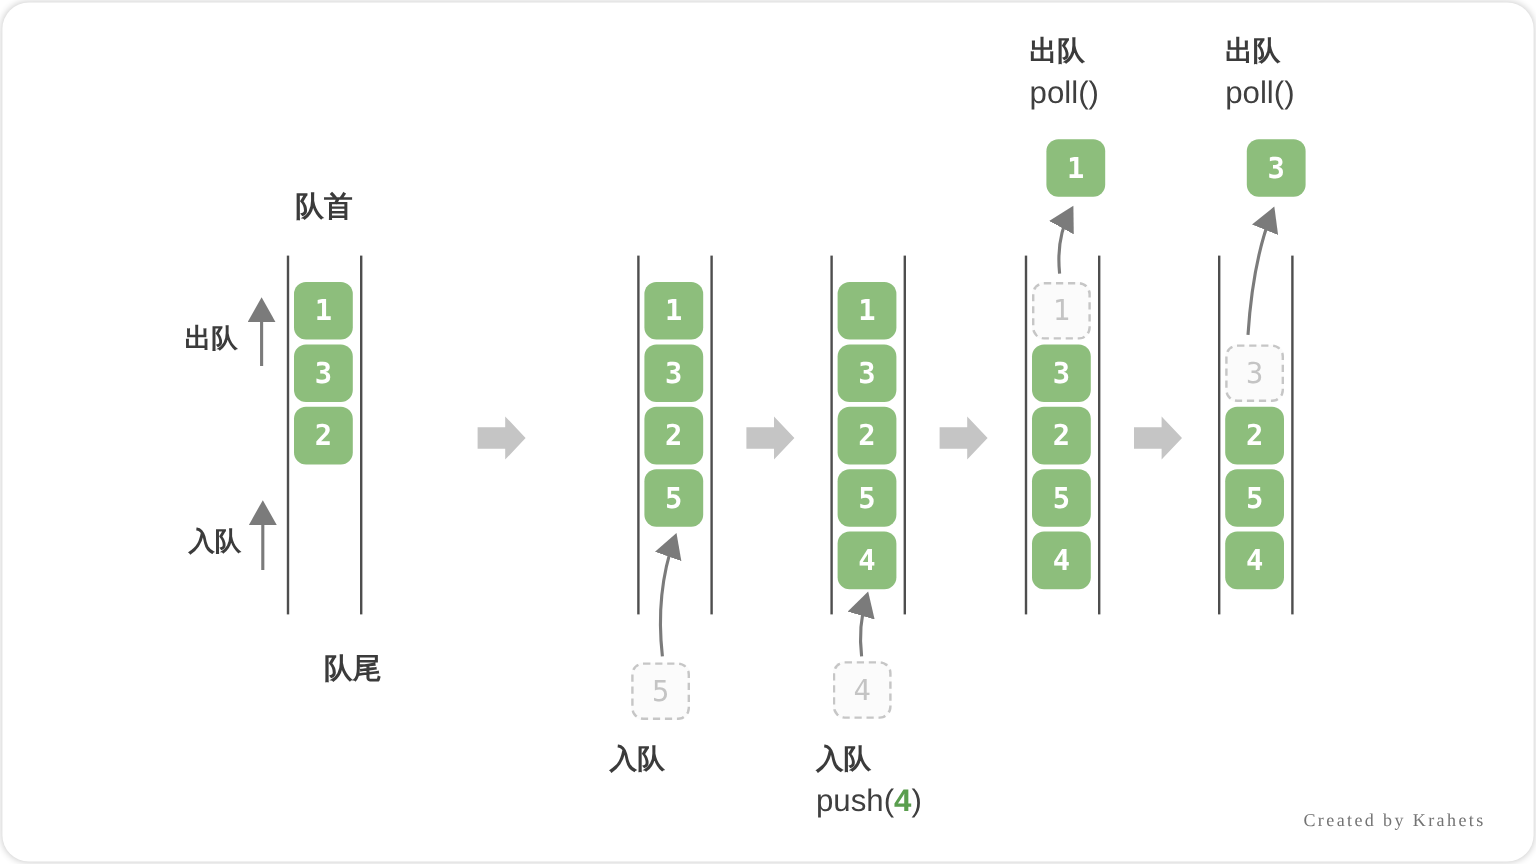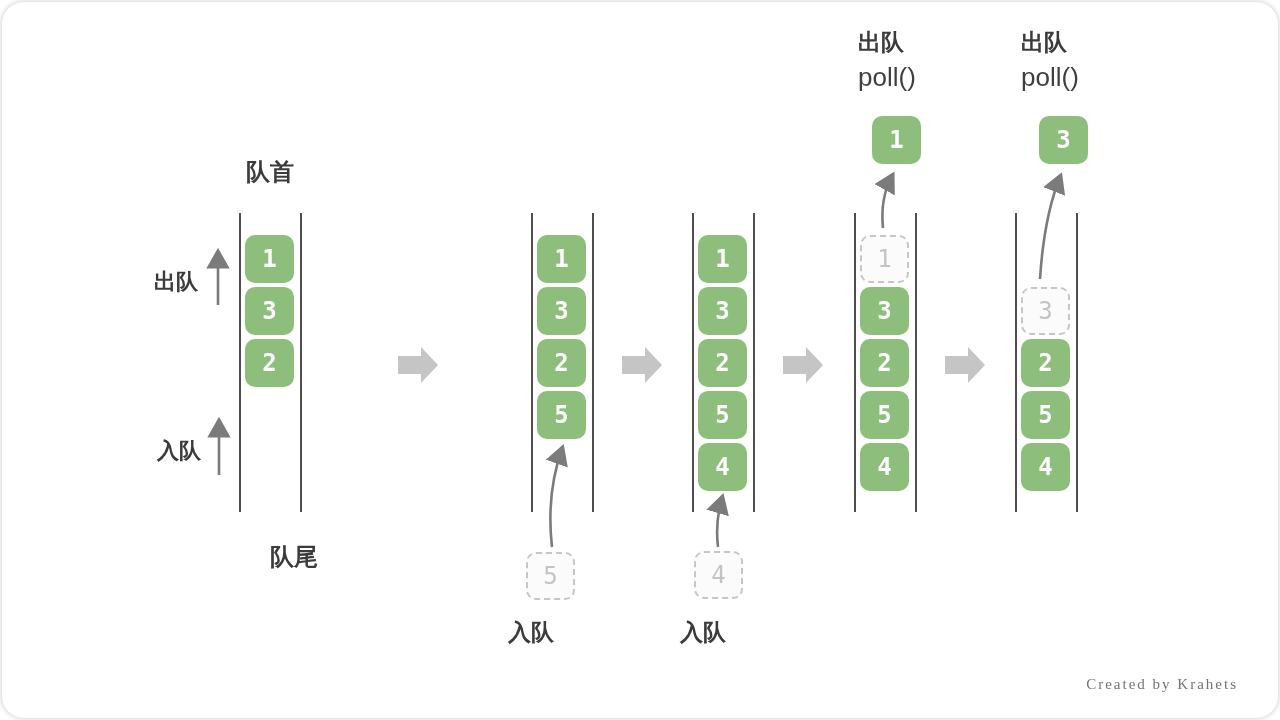--- a/index.html
+++ b/index.html
@@ -75,20 +75,21 @@
       <div class="abs vline" style="left: 690px; top: 211px; height: 299px;"></div>
       <div class="abs vline" style="left: 751px; top: 211px; height: 299px;"></div>
       <div class="abs box solid" style="left: 696px; top: 233px;">1</div>
       <div class="abs box solid" style="left: 696px; top: 285px;">3</div>
       <div class="abs box solid" style="left: 696px; top: 337px;">2</div>
       <div class="abs box solid" style="left: 696px; top: 389px;">5</div>
       <div class="abs box solid" style="left: 696px; top: 441px;">4</div>
       <div class="abs box ghost" style="left: 692px; top: 549px;">4</div>
       <div class="abs op-label" style="left: 678px; top: 612px;">
         <div class="zh">入队</div>
+        <div class="code">push(<span class="arg">4</span>)</div>
       </div>
       <div class="abs vline" style="left: 852px; top: 211px; height: 299px;"></div>
       <div class="abs vline" style="left: 913px; top: 211px; height: 299px;"></div>
       <div class="abs box ghost" style="left: 858px; top: 233px;">1</div>
       <div class="abs box solid" style="left: 858px; top: 285px;">3</div>
       <div class="abs box solid" style="left: 858px; top: 337px;">2</div>
       <div class="abs box solid" style="left: 858px; top: 389px;">5</div>
       <div class="abs box solid" style="left: 858px; top: 441px;">4</div>
       <div class="abs box solid" style="left: 870px; top: 114px;">1</div>
       <div class="abs op-label" style="left: 856px; top: 22px;">

